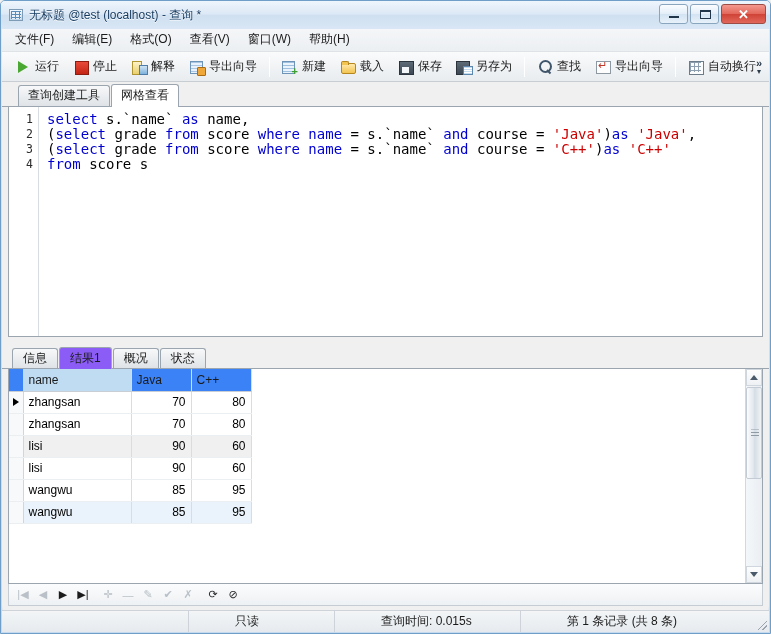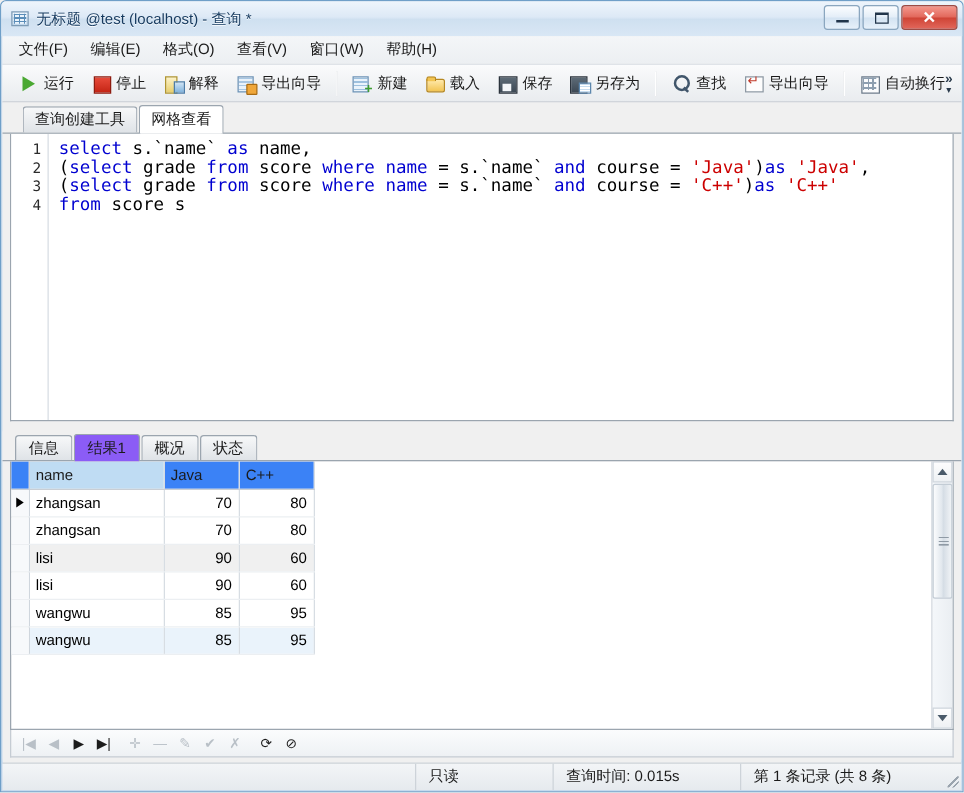--- a/index.html
+++ b/index.html
@@ -458,21 +458,21 @@
   .nav-btn.en  { color: #1b1b1b; }
   .nav-sep { width: 5px; }
 
   
   #statusbar {
     height: 22px; flex: 0 0 auto;
     display: flex; align-items: stretch;
     background: linear-gradient(to bottom, #f3f5f7, #e6eaee);
     border-top: 1px solid #cdd3d9;
     margin: 4px 0 0 0;
-    font-size: 12px; color: #1b1b1b;
+    font-size: 12px; color: #1b1b1b; gap: 36px;
   }
   .sb-cell {
     display: flex; align-items: center;
     padding: 0 10px;
     border-right: 1px solid #cdd3d9;
     white-space: nowrap;
   }
   .sb-spring { flex: 1 1 auto; border-right: 1px solid #cdd3d9; }
   .sb-grip {
     width: 16px; display: flex; align-items: flex-end; justify-content: flex-end;

